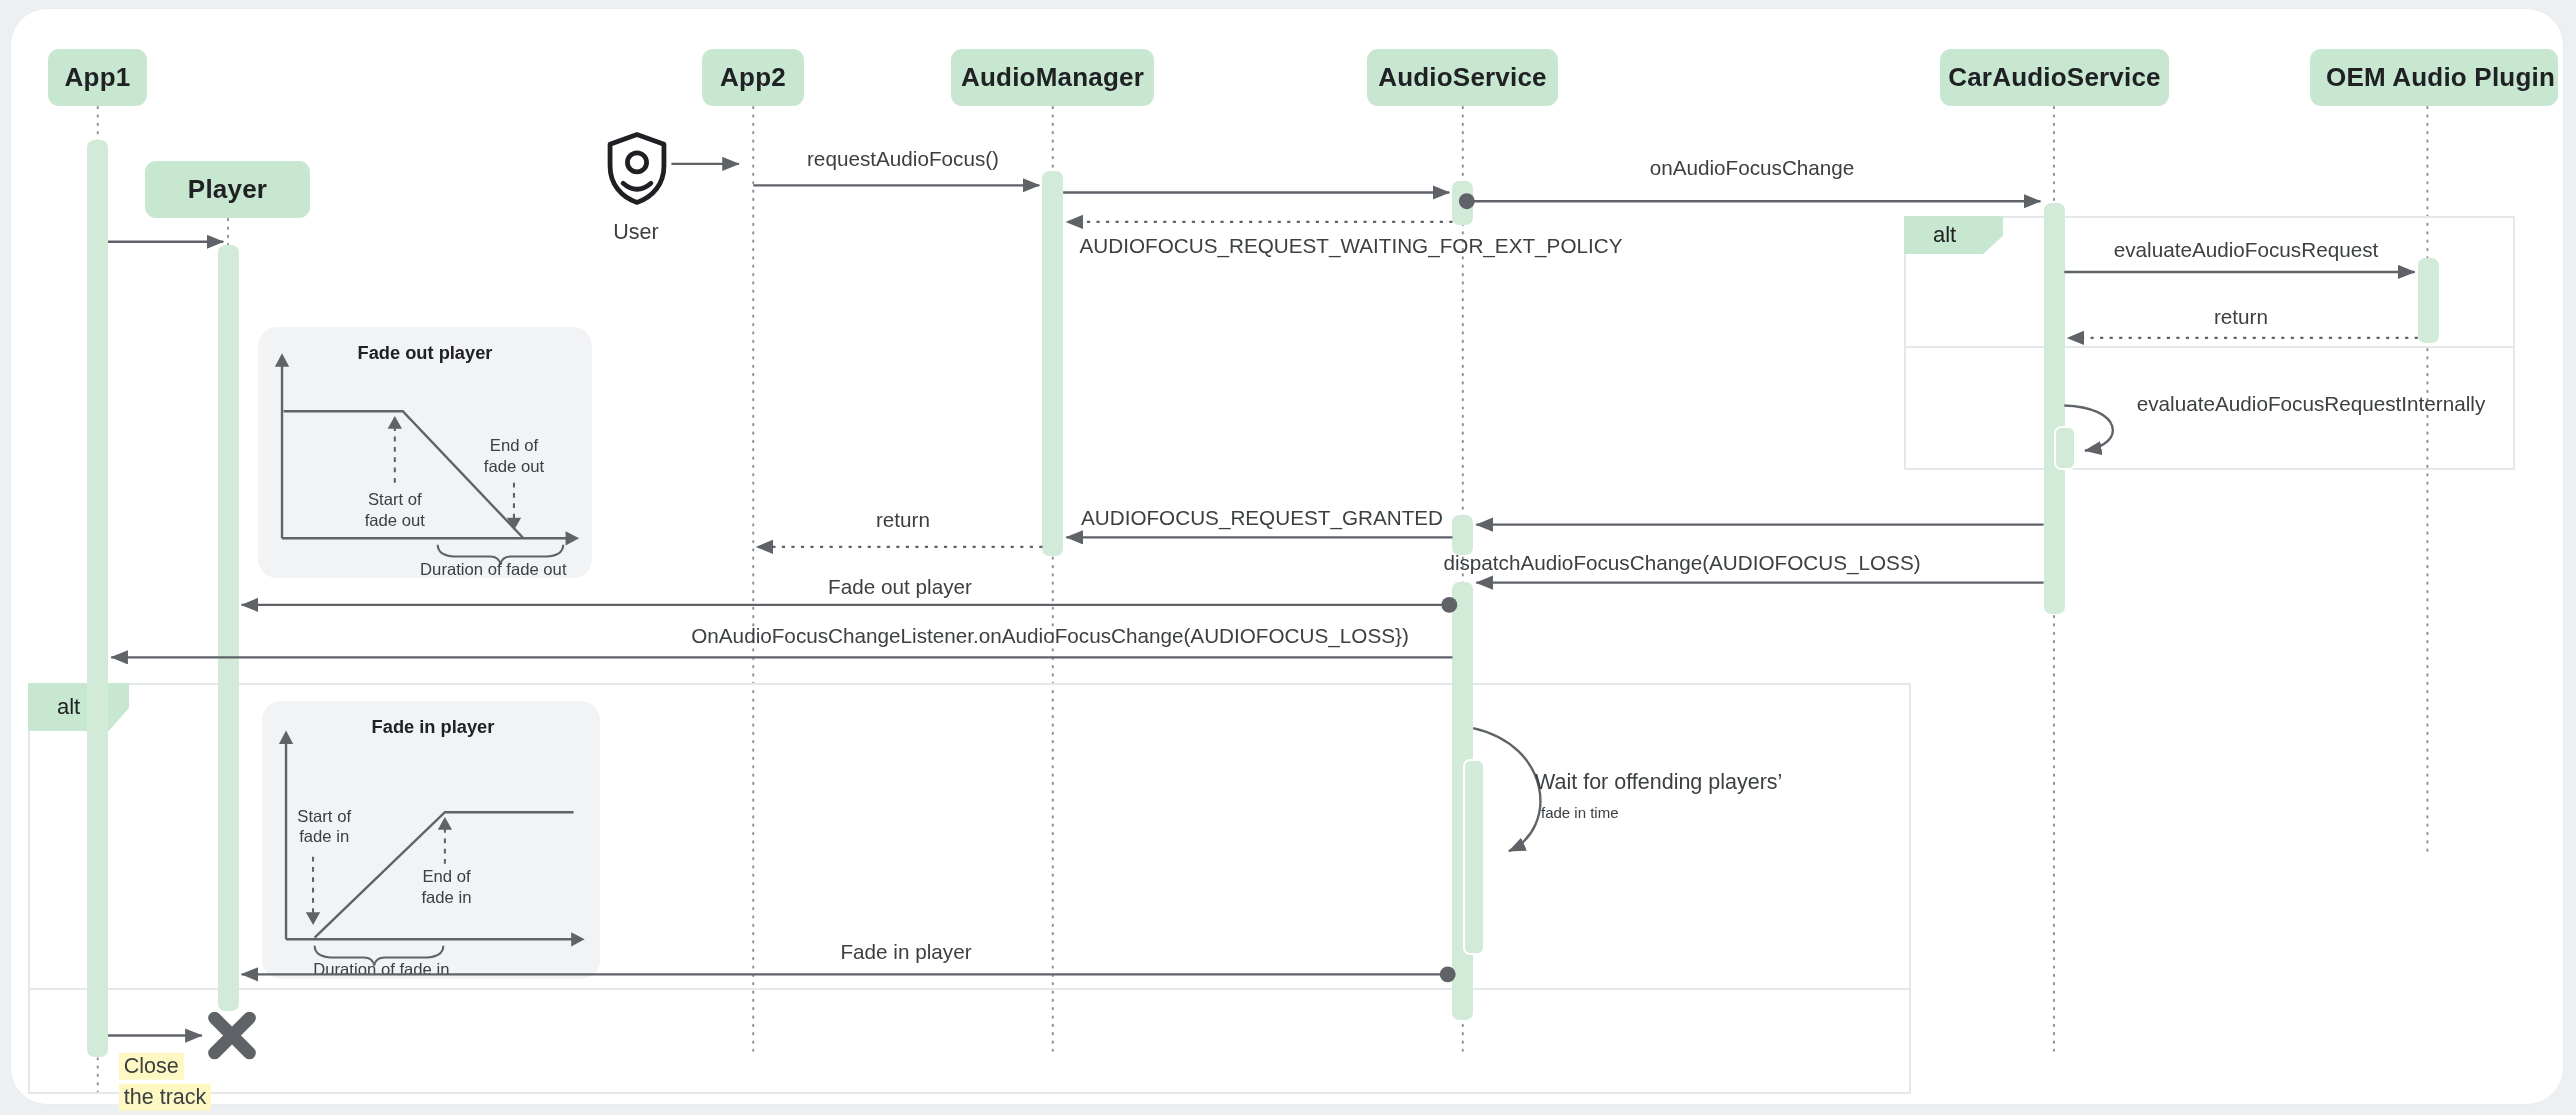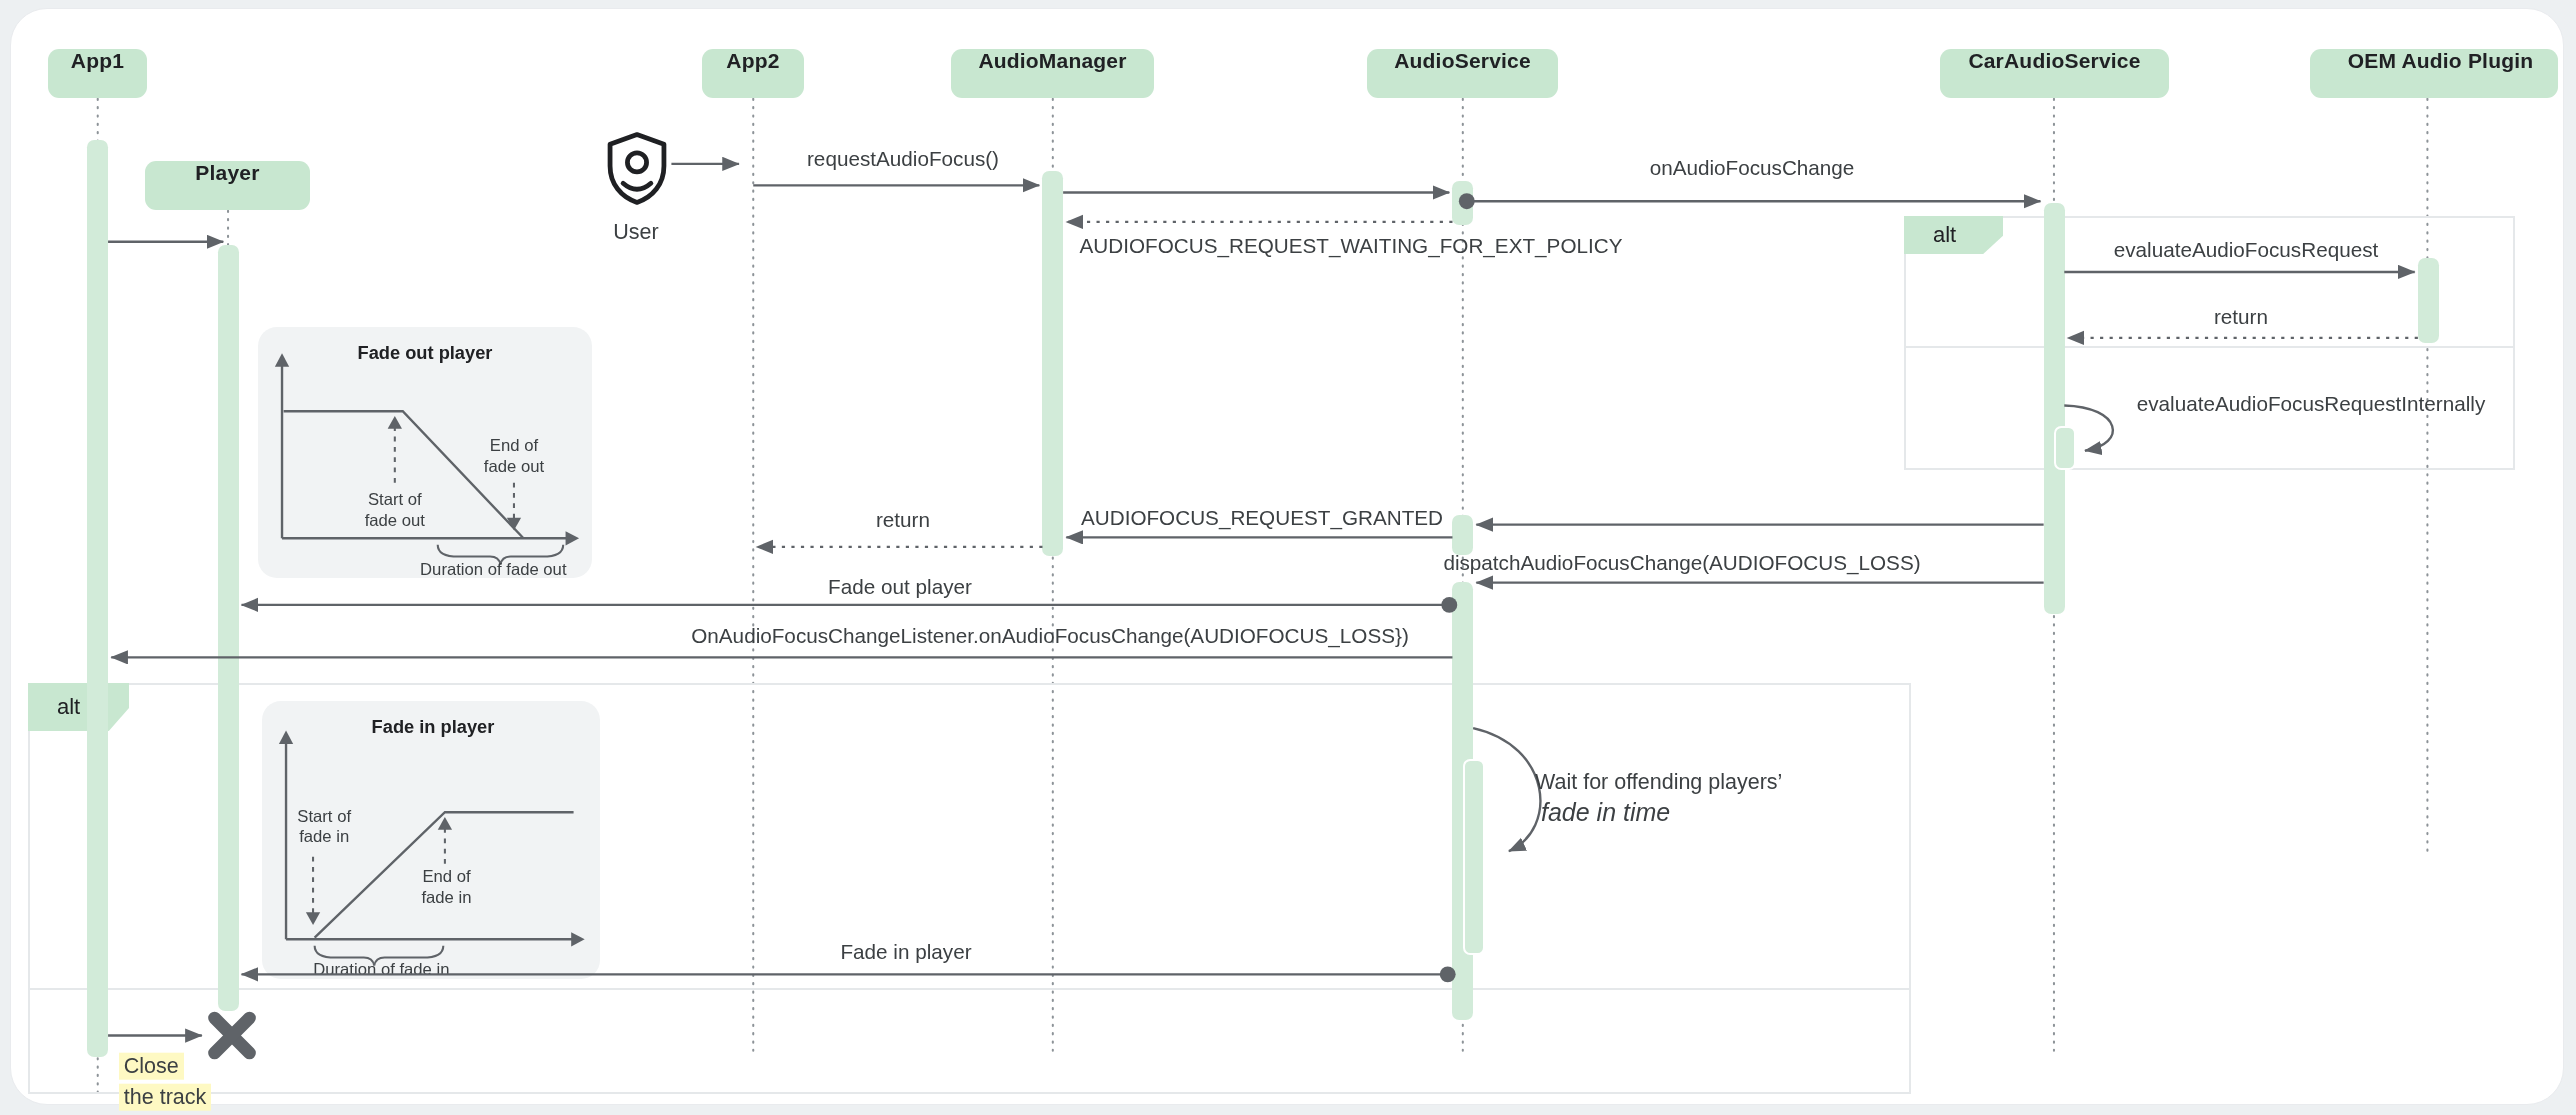--- a/index.html
+++ b/index.html
@@ -1,20 +1,20 @@
 <!DOCTYPE html>
 <html style="--green: #c8e7d0; --bargreen: #d2ebd9; --frame: #e5e8ea; --inset: #f1f3f4; --arrow: #5f6368; --text: #3c4043;font-size:12.7px"><head>
 <meta charset="utf-8">
 <style>
   html,body{margin:0;padding:0;background:#edf0f2;}
   .stage{position:relative;width:2576px;height:1116px;background:#edf0f2;font-family:"Liberation Sans",sans-serif;overflow:hidden;}
   .card{position:absolute;left:9.5px;top:8px;width:2554px;height:1097px;background:#ffffff;border:1.6px solid #e9ebee;border-radius:37px;box-sizing:border-box;}
   .layer{position:absolute;left:0;top:0;width:2576px;height:1116px;pointer-events:none;}
-  .pbox{position:absolute;height:49px;background:var(--green);border-radius:11px;display:flex;justify-content:center;
-        font-weight:bold;font-size:21px;color:#202124;letter-spacing:0.2px;}
+  .pbox{position:absolute;height:57px;background:var(--green);border-radius:11px;display:flex;align-items:center;justify-content:center;
+        font-weight:bold;font-size:26px;color:#202124;letter-spacing:0.2px;}
   .bar{position:absolute;width:20.7px;background:var(--bargreen);border-radius:7.2px;}
   .nbar{border:2.4px solid #ffffff;box-sizing:border-box;width:22px;}
   .frag{position:absolute;border:2px solid var(--frame);box-sizing:border-box;}
   .fdiv{position:absolute;left:0;right:0;height:2px;background:var(--frame);}
   .pent{position:absolute;background:var(--green);clip-path:polygon(0 0,100% 0,100% 52%,80% 100%,0 100%);
         display:flex;align-items:center;font-size:22px;color:#202124;padding-left:29px;box-sizing:border-box;}
   .msg{position:absolute;transform:translate(-50%,-50%);font-size:20.7px;color:#3c4043;white-space:nowrap;}
   .msg.lft{transform:translate(0,-50%);}
   .msg.bg{background:#fef9c3;padding:0.8px 4.8px;}
   .inset{position:absolute;background:var(--inset);border-radius:19px;}
@@ -198,18 +198,18 @@
   <div class="msg" style="left:2241px;top:317px;">return</div>
   <div class="msg" style="left:2311px;top:404px;">evaluateAudioFocusRequestInternally</div>
   <div class="msg" style="left:1262px;top:518px;">AUDIOFOCUS_REQUEST_GRANTED</div>
   <div class="msg" style="left:903px;top:520px;">return</div>
   <div class="msg" style="left:1682px;top:563px;">dispatchAudioFocusChange(AUDIOFOCUS_LOSS)</div>
   <div class="msg" style="left:900px;top:587px;">Fade out player</div>
   <div class="msg" style="left:1050px;top:636px;">OnAudioFocusChangeListener.onAudioFocusChange(AUDIOFOCUS_LOSS})</div>
   <div class="msg" style="left:906px;top:952px;">Fade in player</div>
 
   <div class="msg lft" style="left:1535px;top:782px;font-size:21.5px;">Wait for offending players’</div>
-  <div class="msg lft" style="left:1541px;top:812px;font-size:25px;font-style:italic;">fade in time</div>
+  <div class="msg lft" style="left:1541px;top:812px;font-size:15px;">fade in time</div>
 
   <div class="msg lft bg" style="left:119px;top:1066px;font-size:21.5px;">Close</div>
   <div class="msg lft bg" style="left:119px;top:1097px;font-size:21.5px;">the track</div>
 </div>
 
 
 </body></html>

